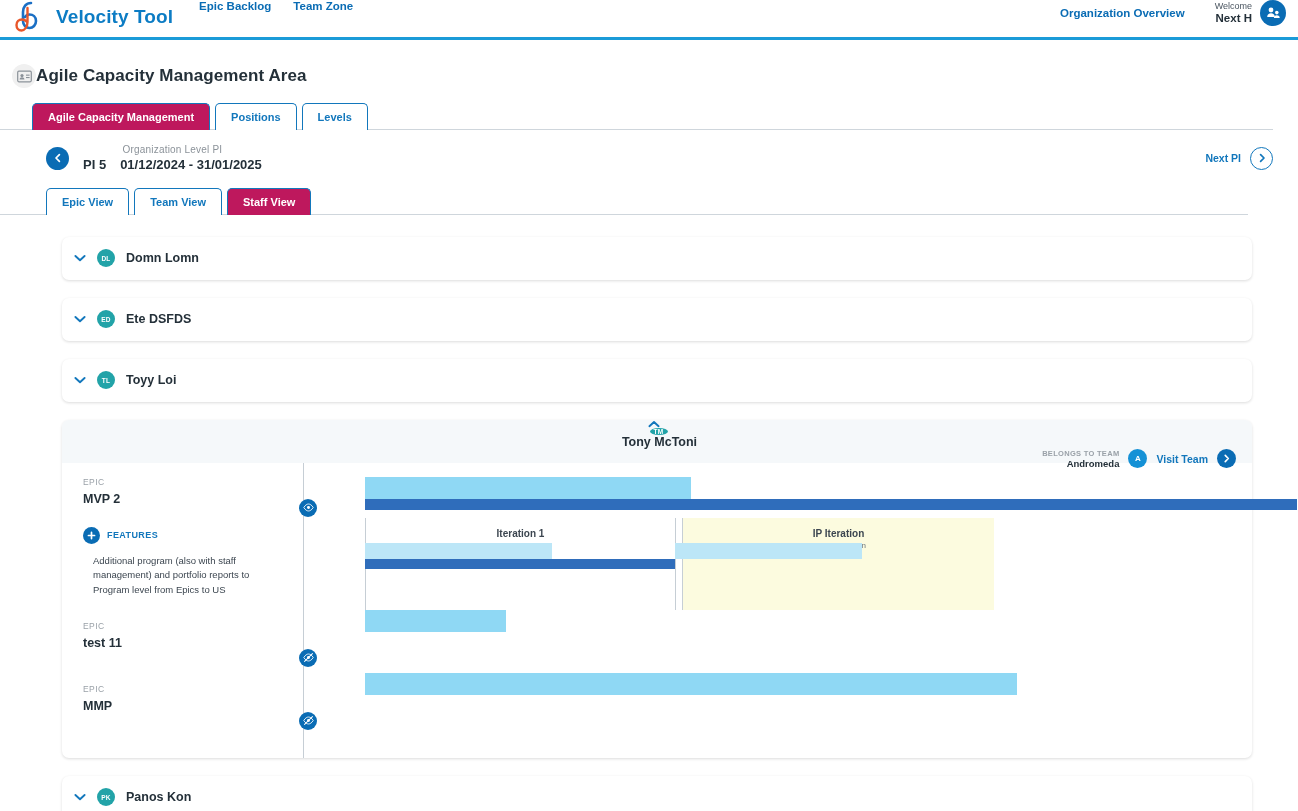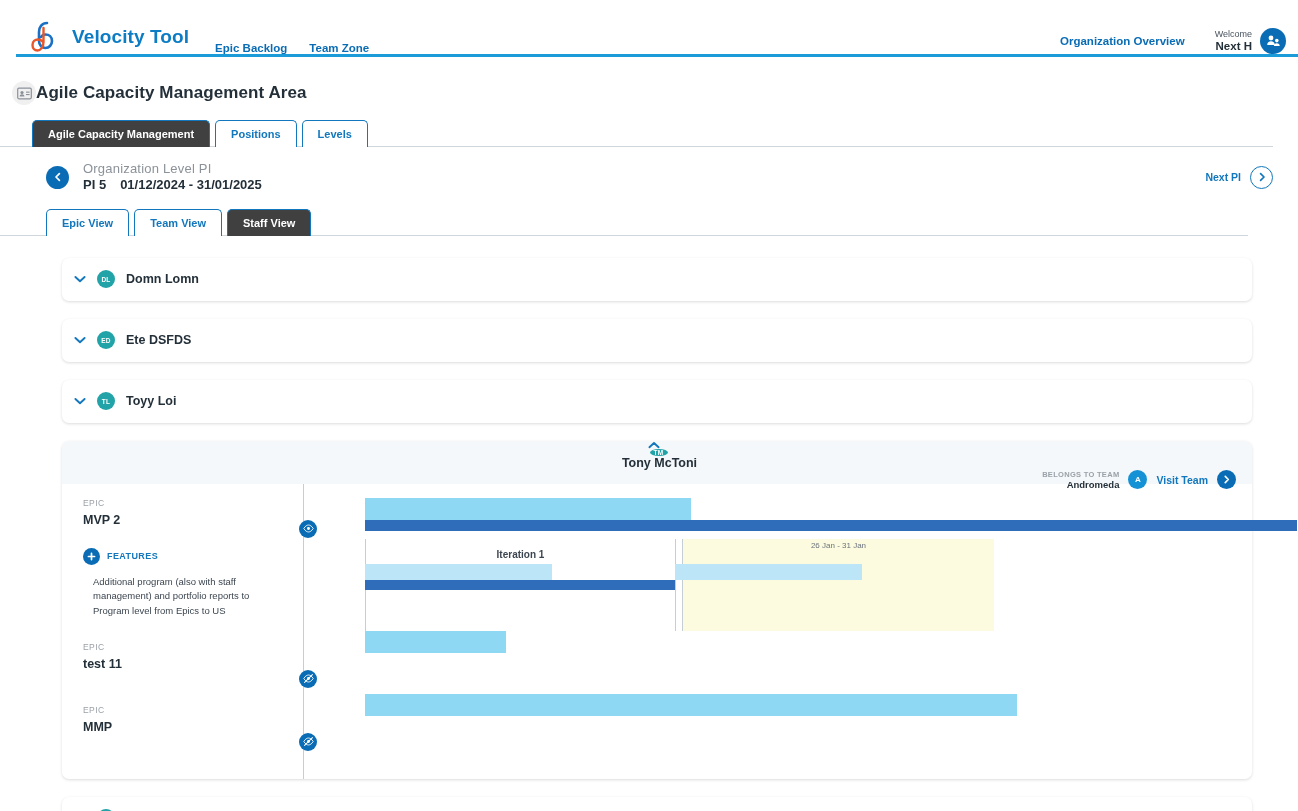--- a/index.html
+++ b/index.html
@@ -6,26 +6,25 @@
   html, body {
     width: 1298px; height: 811px;
     background: #ffffff;
     font-family: "Liberation Sans", sans-serif;
     overflow: hidden;
   }
 
   
   .topnav {
     position: relative;
-    height: 57px;
+    height: 40px;
     background: #ffffff;
     display: flex;
-    align-items: flex-end;
+    align-items: flex-start;
     border-bottom: 3px solid #1b9bd8;
-    margin-left: 16px;
   }
   .brand-wrap { display: flex; align-items: center; padding-left: 14px; }
   .logo-mark { width: 30px; height: 34px; }
   .brand-name {
     font-size: 19px; font-weight: bold; color: #0c7cc4;
     letter-spacing: .1px; margin-left: 12px;
   }
   .nav-links { display: flex; align-items: center; margin-left: 26px; gap: 22px; }
   .nav-link {
     font-size: 11.5px; font-weight: bold; color: #0a6cb4; cursor: pointer;
@@ -66,40 +65,40 @@
   }
   .tab {
     font-size: 11px; font-weight: bold;
     padding: 7px 15px 7px 15px;
     border: 1px solid #1277bc; border-bottom: none;
     border-radius: 5px 5px 0 0;
     color: #1277bc; background: #ffffff; cursor: pointer;
     position: relative; bottom: -1px;
     white-space: nowrap;
   }
-  .tab.active { background: #404040; color: #ffffff; }
+  .tab.active { background: #be185d; color: #ffffff; }
 
   
   .pibar {
     display: flex; align-items: center;
     padding: 14px 25px 0 46px;
   }
   .circle-btn {
     width: 23px; height: 23px; border-radius: 50%;
     background: #0a6cb4; display: flex; align-items: center; justify-content: center;
     cursor: pointer; flex: none;
   }
   .circle-btn-outline {
     width: 23px; height: 23px; border-radius: 50%;
     border: 1.5px solid #1277bc; background: #ffffff;
     display: flex; align-items: center; justify-content: center;
     cursor: pointer; flex: none;
   }
   .pi-info { margin-left: 14px; line-height: 1.25; }
-  .pi-label { font-size: 13px; color: #8b9299; letter-spacing: .2px; }
+  .pi-label { font-size: 10px; color: #8b9299; letter-spacing: .2px; text-align: center; }
   .pi-main { font-size: 13px; font-weight: bold; color: #243039; display: flex; gap: 14px; }
   .pi-next { margin-left: auto; display: flex; align-items: center; gap: 9px; }
   .pi-next-label { font-size: 10.5px; font-weight: bold; color: #1277bc; cursor: pointer; }
 
   
   .tabrow2 {
     display: flex; align-items: flex-end; gap: 5px;
     padding: 14px 0 0 46px;
     border-bottom: 1px solid #cfd6dc;
     margin-right: 50px;
@@ -370,20 +369,21 @@
           <div class="iter-title">Iteration 1</div>
           <div class="iter-dates">1 Dec - 28 Dec</div>
         </div>
         <div class="iter-col" style="left:310px;width:310px;">
           <div class="iter-title">Iteration 2</div>
           <div class="iter-dates">29 Dec - 25 Jan</div>
         </div>
       </div>
 
       <div class="ip-block" style="left:620px;top:55px;width:312px;height:92px;position:absolute;text-align:center;">
+        <div class="iter-title">IP Iteration</div>
         <div class="iter-dates">26 Jan - 31 Jan</div>
       </div>
 
       <div class="bar bar-pale" style="left:303px;top:80px;width:187px;"></div>
       <div class="bar bar-pale" style="left:310px;top:80px;width:0;"></div>
       <div class="bar bar-pale" style="left:613px;top:80px;width:187px;"></div>
       <div class="bar bar-dark-sm" style="left:303px;top:96px;width:310px;position:absolute;"></div>
 
       <div style="position:absolute;left:0;top:158px;width:241px;padding:0 0 0 21px;">
         <div class="epic-kicker">EPIC</div>

